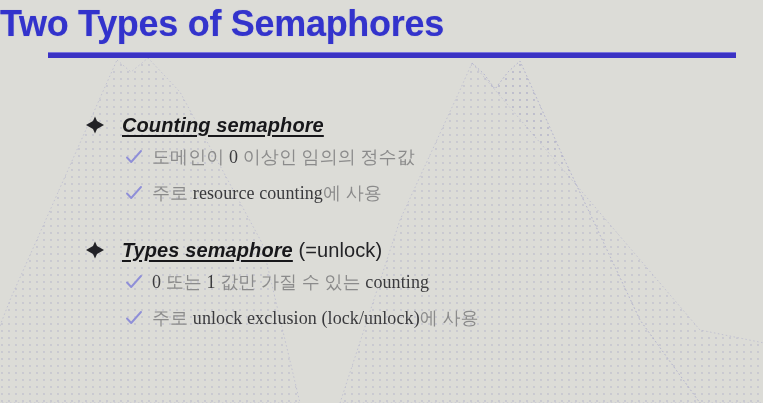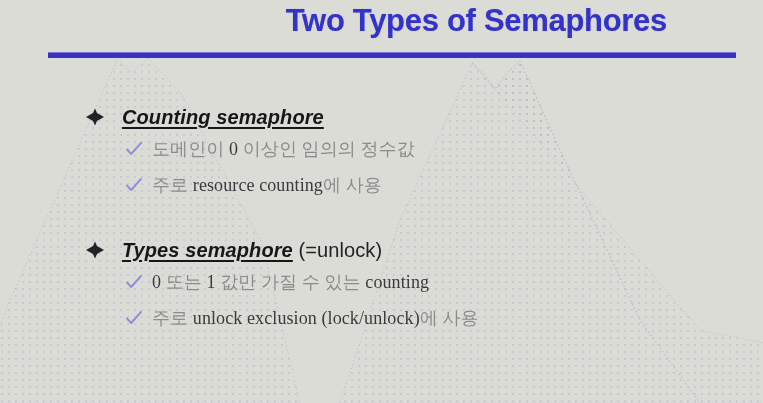--- a/index.html
+++ b/index.html
@@ -26,41 +26,41 @@
     height: 403px;
     pointer-events: none;
   }
 
   
   .title {
     position: absolute;
     left: 0;
     top: 3px;
     width: 667px;
-    text-align: right;
-    font-size: 31px;
+    text-align: left;
+    font-size: 36px;
     font-weight: bold;
     letter-spacing: -0.3px;
     color: #3333cc;
     text-shadow: 0 0 1px rgba(51,51,204,0.35);
     white-space: nowrap;
   }
   .title-rule {
     position: absolute;
     left: 48px;
     top: 52px;
     width: 688px;
     height: 5px;
     background: #3b32c4;
     border-top: 1px solid #7a74dd;
   }
 
   
   .block { position: absolute; }
-  .block-1 { left: 84px; top: 106px; }
+  .block-1 { left: 84px; top: 114px; }
   .block-2 { left: 84px; top: 239px; }
 
   .lvl1 {
     position: relative;
     display: flex;
     align-items: baseline;
     height: 26px;
   }
   .dart-icon {
     position: absolute;

